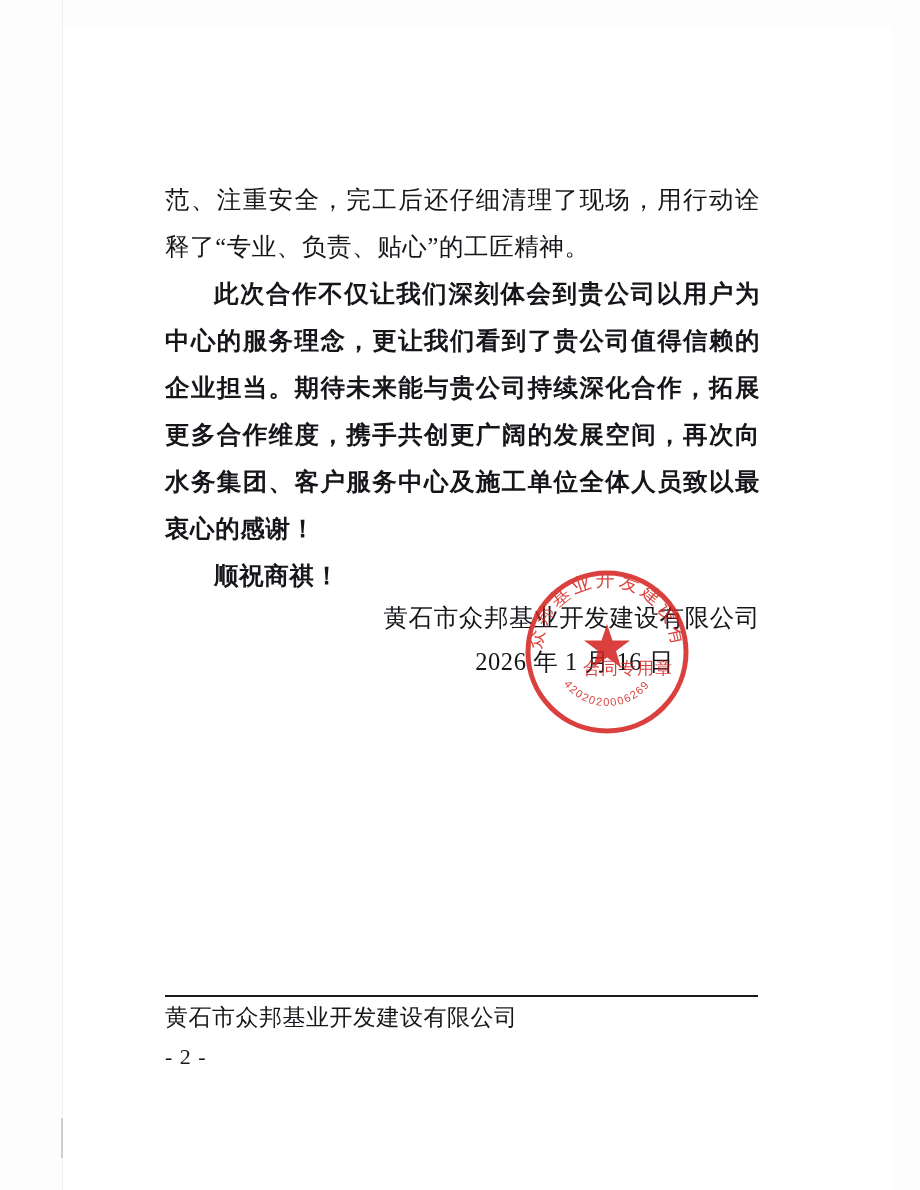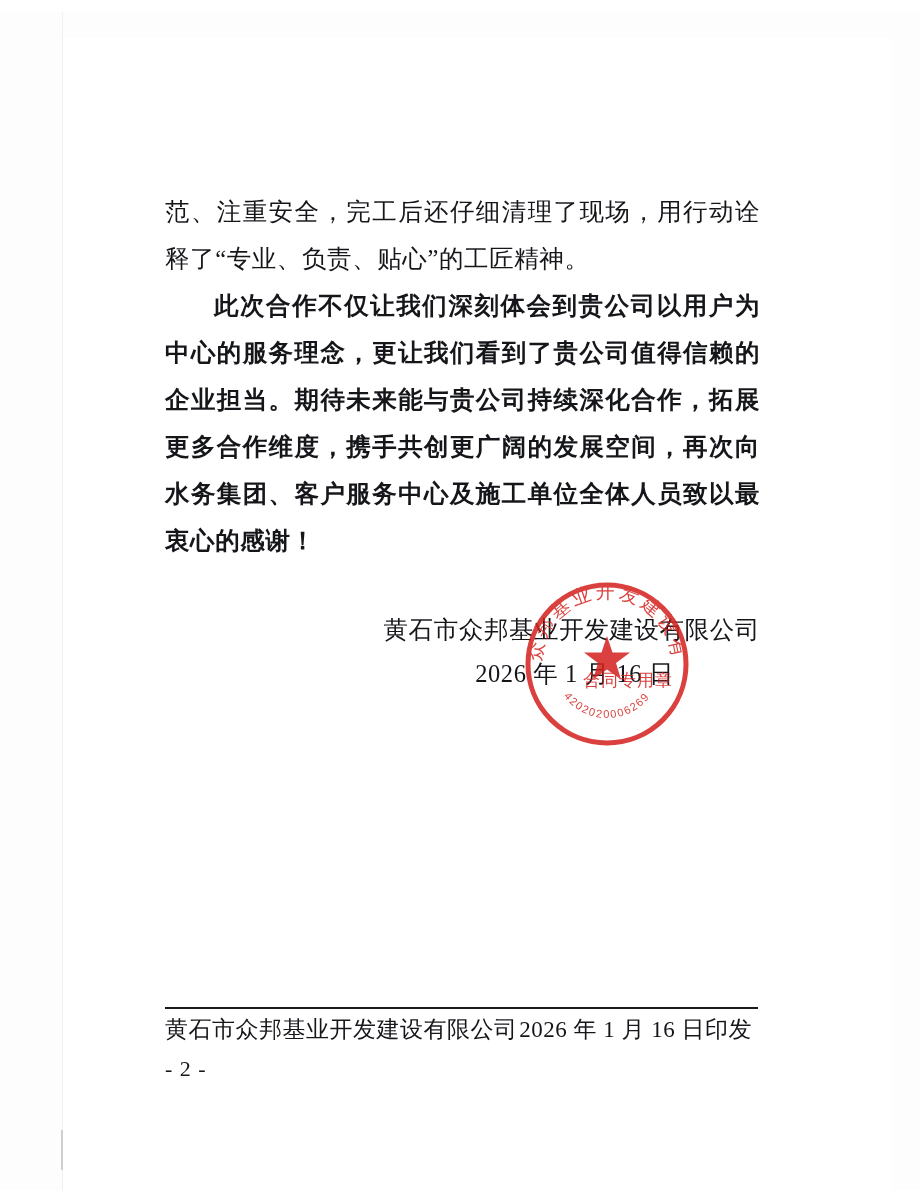--- a/index.html
+++ b/index.html
@@ -11,21 +11,21 @@
     width: 920px;
     height: 1190px;
     position: relative;
     font-family: "Liberation Serif", serif;
     overflow: hidden;
   }
 
   
   .page {
     position: absolute;
-    left: 0; top: 12px;
+    left: 0; top: 0;
     width: 920px;
     height: 1086px;
     background: #ffffff;
   }
   .scan-edge-left {
     position: absolute;
     left: 0; top: 0;
     width: 62px; height: 1190px;
     background: #fdfdfd;
     border-right: 1px solid #f0f0f0;
@@ -147,20 +147,21 @@
 <div class="page">
 
   <div class="scan-edge-top"></div>
   <div class="scan-edge-left"></div>
   <div class="scan-edge-right"></div>
   <div class="scan-mark-bottom"></div>
 
   <div class="doc-body">
     <p class="para">范、注重安全，完工后还仔细清理了现场，用行动诠释了“专业、负责、贴心”的工匠精神。</p>
     <p class="para indent">此次合作不仅让我们深刻体会到贵公司以用户为中心的服务理念，更让我们看到了贵公司值得信赖的企业担当。期待未来能与贵公司持续深化合作，拓展更多合作维度，携手共创更广阔的发展空间，再次向水务集团、客户服务中心及施工单位全体人员致以最衷心的感谢！</p>
+    <p class="para indent">顺祝商祺！</p>
   </div>
 
   <div class="signature">
     <div class="sign-line">黄石市众邦基业开发建设有限公司</div>
     <div class="sign-line sign-date">2026 年 1 月 16 日</div>
   </div>
 
   <svg class="seal" viewBox="0 0 172 172">
     <defs>
       <path id="sealArcTop" d="M 20,86 A 66,66 0 0 1 152,86"></path>
@@ -175,17 +176,16 @@
     </text>
     <g fill="#d4231f">
       <polygon points="86,58 91.5,74.5 109,74.5 95,85 100,101.5 86,91.5 72,101.5 77,85 63,74.5 80.5,74.5"></polygon>
     </g>
     <text x="62" y="108" font-family="Liberation Serif, serif" font-size="17" fill="#d4231f" letter-spacing="1">合同专用章</text>
   </svg>
 
   <div class="footer-rule"></div>
   <div class="footer-row">
     <span class="footer-issuer">黄石市众邦基业开发建设有限公司</span>
-    <span class="footer-date">2026 年 1 月 16 日印发</span>
   </div>
   <div class="page-number">- 2 -</div>
 
 </div>
 
 </body></html>

